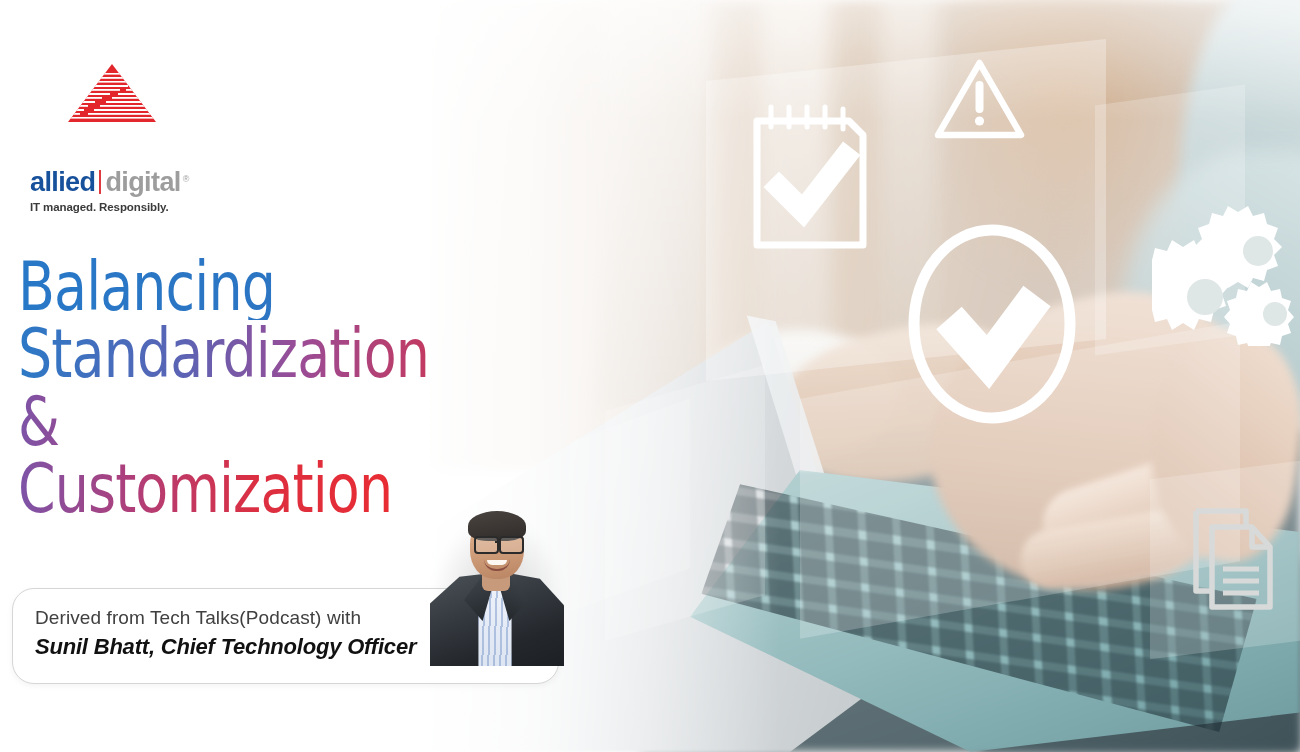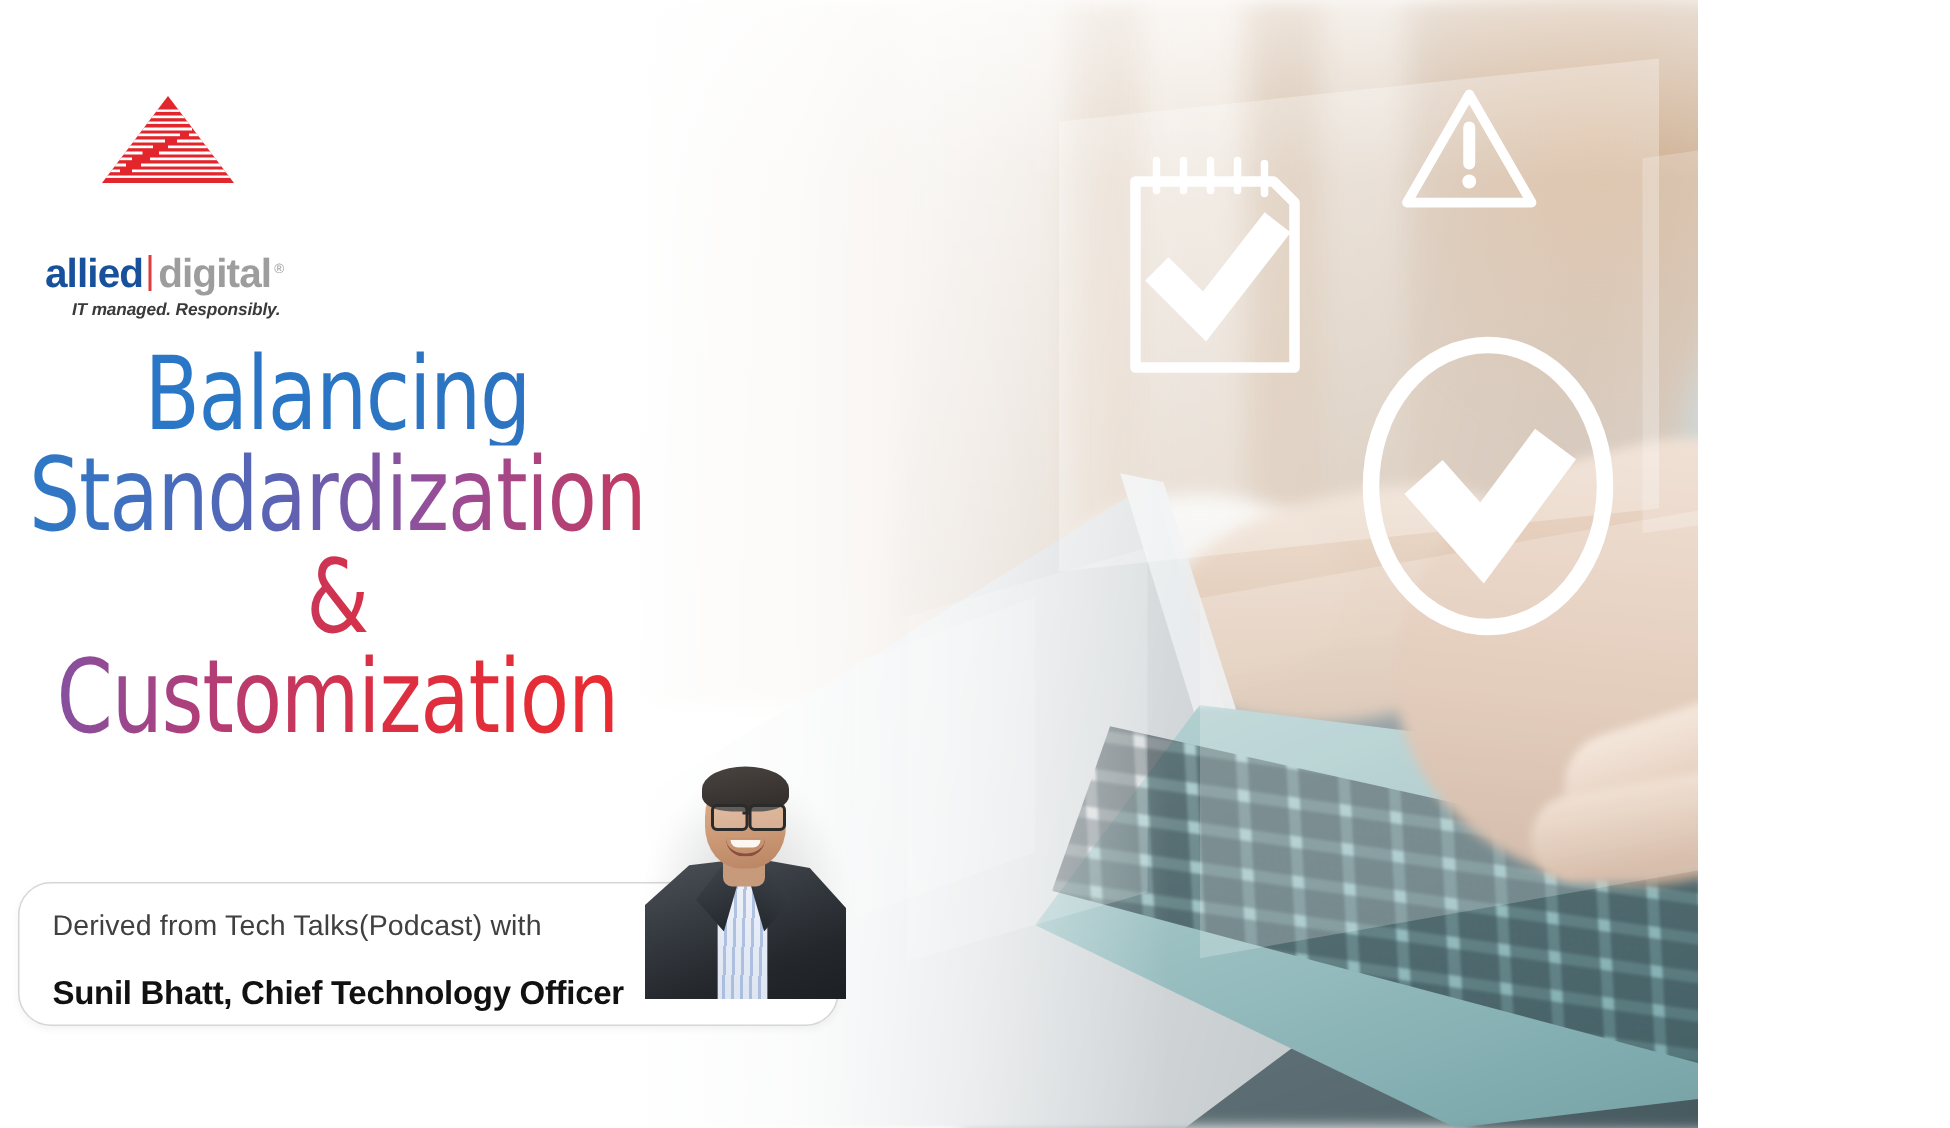--- a/index.html
+++ b/index.html
@@ -1,23 +1,22 @@
 <!DOCTYPE html>
 <html><head>
 <meta charset="utf-8">
 <style>
   html,body{margin:0;padding:0;background:#fff;}
   body{font-family:"Liberation Sans",sans-serif;}
 
   #stage{
     position:relative;
-    width:1132px;height:752px;
+    width:1300px;height:752px;
     overflow:hidden;
     background:#ffffff;
-    text-align:center;
   }
 
   
   .photo{
     position:absolute;left:0;top:0;width:1300px;height:752px;
     overflow:hidden;
   }
   
   .bg-warm{
     position:absolute;left:430px;top:0;width:870px;height:470px;
@@ -176,31 +175,31 @@
     font-size:27px;font-weight:bold;color:#17509B;letter-spacing:-.6px;
   }
   .lt-bar{
     width:2px;height:24px;background:#E03A3F;margin:0 4px 2px 4px;
   }
   .lt-digital{
     font-size:27px;font-weight:bold;color:#9D9D9D;letter-spacing:-.6px;margin-top:41px;
   }
   .lt-reg{font-size:9px;color:#9D9D9D;margin-left:2px;margin-bottom:12px;}
   .tagline{
-    margin-top:5px;font-size:11.5px;font-style:italic;font-weight:bold;
+    margin-top:5px;font-size:11.5px;font-weight:bold;
     color:#3a3a3a;letter-spacing:-.1px;
   }
 
   .hashtag{
     position:absolute;left:21px;top:199px;
     font-size:24px;font-style:italic;color:#4a4a4a;letter-spacing:.1px;
   }
 
   .headline{
-    position:absolute;left:18px;top:230px;width:470px;
+    position:absolute;left:18px;top:253px;width:470px;
   }
   .hl{
     display:block;
     font-family:"Liberation Sans Narrow","DejaVu Sans Condensed","Liberation Sans",sans-serif;
     font-size:68px;line-height:.99;font-weight:normal;letter-spacing:-1px;
     transform:scaleX(.88);transform-origin:left center;
     background-clip:text;-webkit-background-clip:text;color:transparent;
   }
   .hl1{background-image:linear-gradient(90deg,#2878C8 0%,#2D73C0 100%);}
   .hl2{background-image:linear-gradient(90deg,#2B79C6 0%,#5C63B4 40%,#9A4C96 68%,#C3395F 100%);}
@@ -209,21 +208,21 @@
   
   .caption{
     position:absolute;left:12px;top:588px;width:545px;height:94px;
     border:1.5px solid #d6d6d6;border-radius:22px;background:#ffffff;
     box-shadow:0 2px 6px rgba(0,0,0,.05);
   }
   .cap-l1{
     position:absolute;left:22px;top:18px;font-size:19px;color:#404040;letter-spacing:.1px;
   }
   .cap-l2{
-    position:absolute;left:22px;top:60px;font-size:22px;font-weight:bold;
+    position:absolute;left:22px;top:45px;font-size:22px;font-weight:bold;font-style:italic;
     color:#111;letter-spacing:-.2px;
   }
 
   
   .portrait{
     position:absolute;left:424px;top:503px;width:146px;height:163px;overflow:hidden;
   }
   .p-shadow{
     position:absolute;left:6px;top:10px;width:136px;height:155px;
     background:radial-gradient(ellipse at 50% 55%,rgba(0,0,0,.16),rgba(0,0,0,0) 68%);

